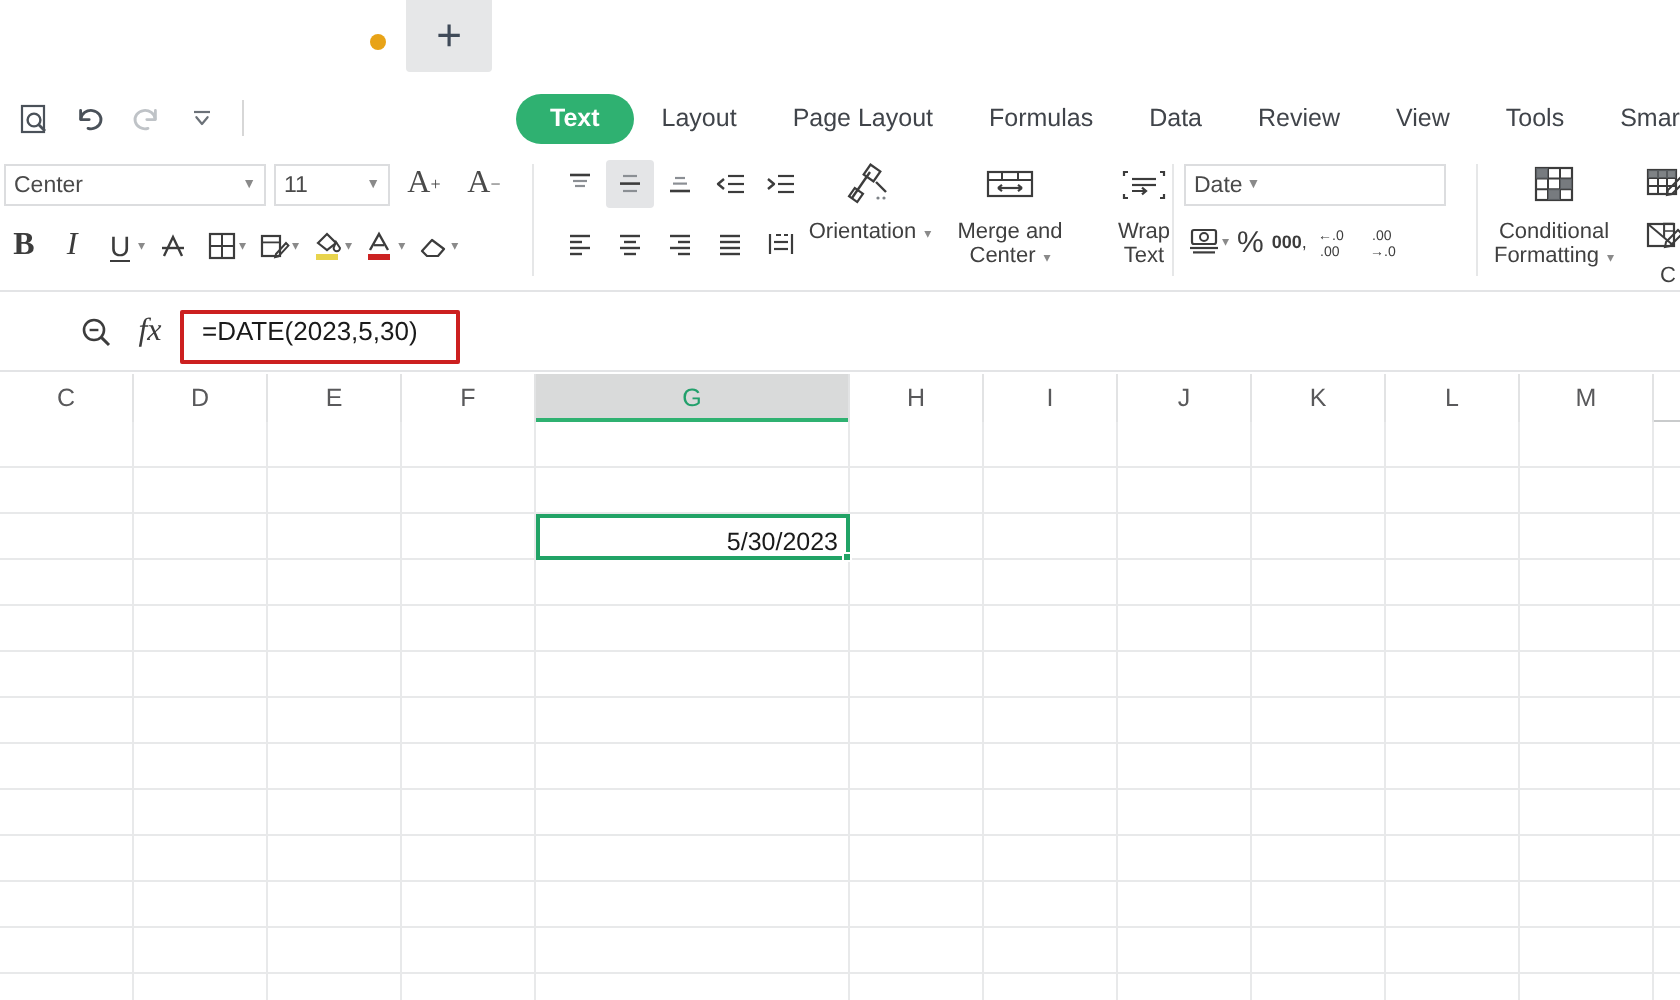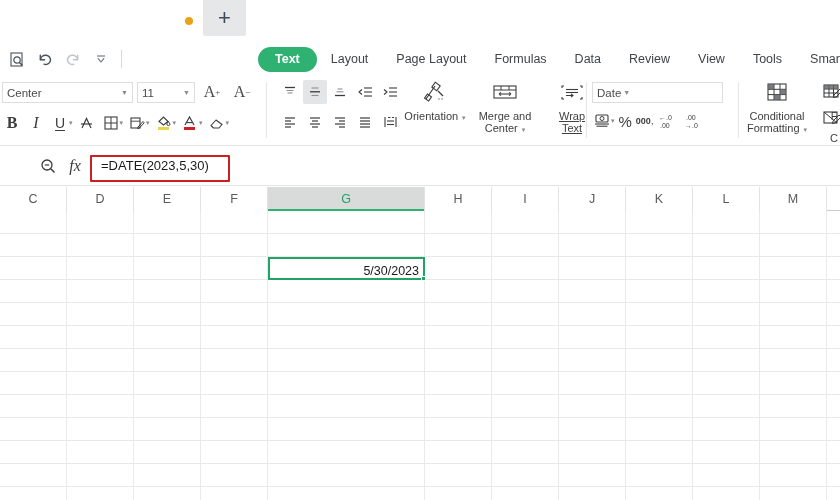--- a/index.html
+++ b/index.html
@@ -420,21 +420,21 @@
             <line x1="9" y1="13" x2="21" y2="13" stroke="#3c3c3c" stroke-width="1.1"></line>
             <path d="M9 13 L11 11.4 M9 13 L11 14.6 M21 13 L19 11.4 M21 13 L19 14.6" stroke="#3c3c3c" stroke-width="1.1" fill="none"></path>
           </svg>
         </div>
         <div class="lbl">
           <span>Merge and</span><br>
           <span>Center</span><span class="caret"> ▾</span>
         </div>
       </div>
 
-      <div class="bigbtn" style="left:272px;text-decoration:underline;">
+      <div class="bigbtn" style="left:272px;">
         <div class="ic">
           <svg width="28" height="24" viewBox="0 0 28 24">
             <path d="M6 5 L4 5 L4 7 M22 5 L24 5 L24 7 M6 18 L4 18 L4 16 M22 18 L24 18 L24 16" fill="none" stroke="#3c3c3c" stroke-width="1.1"></path>
             <line x1="8" y1="8.5" x2="20" y2="8.5" stroke="#3c3c3c" stroke-width="1.1"></line>
             <line x1="8" y1="11.5" x2="20" y2="11.5" stroke="#3c3c3c" stroke-width="1.1"></line>
             <path d="M8 14.5 L15 14.5 M13 12.8 L15 14.5 L13 16.2" fill="none" stroke="#3c3c3c" stroke-width="1.1"></path>
           </svg>
         </div>
         <div class="lbl">
           <span>Wrap</span><br>

